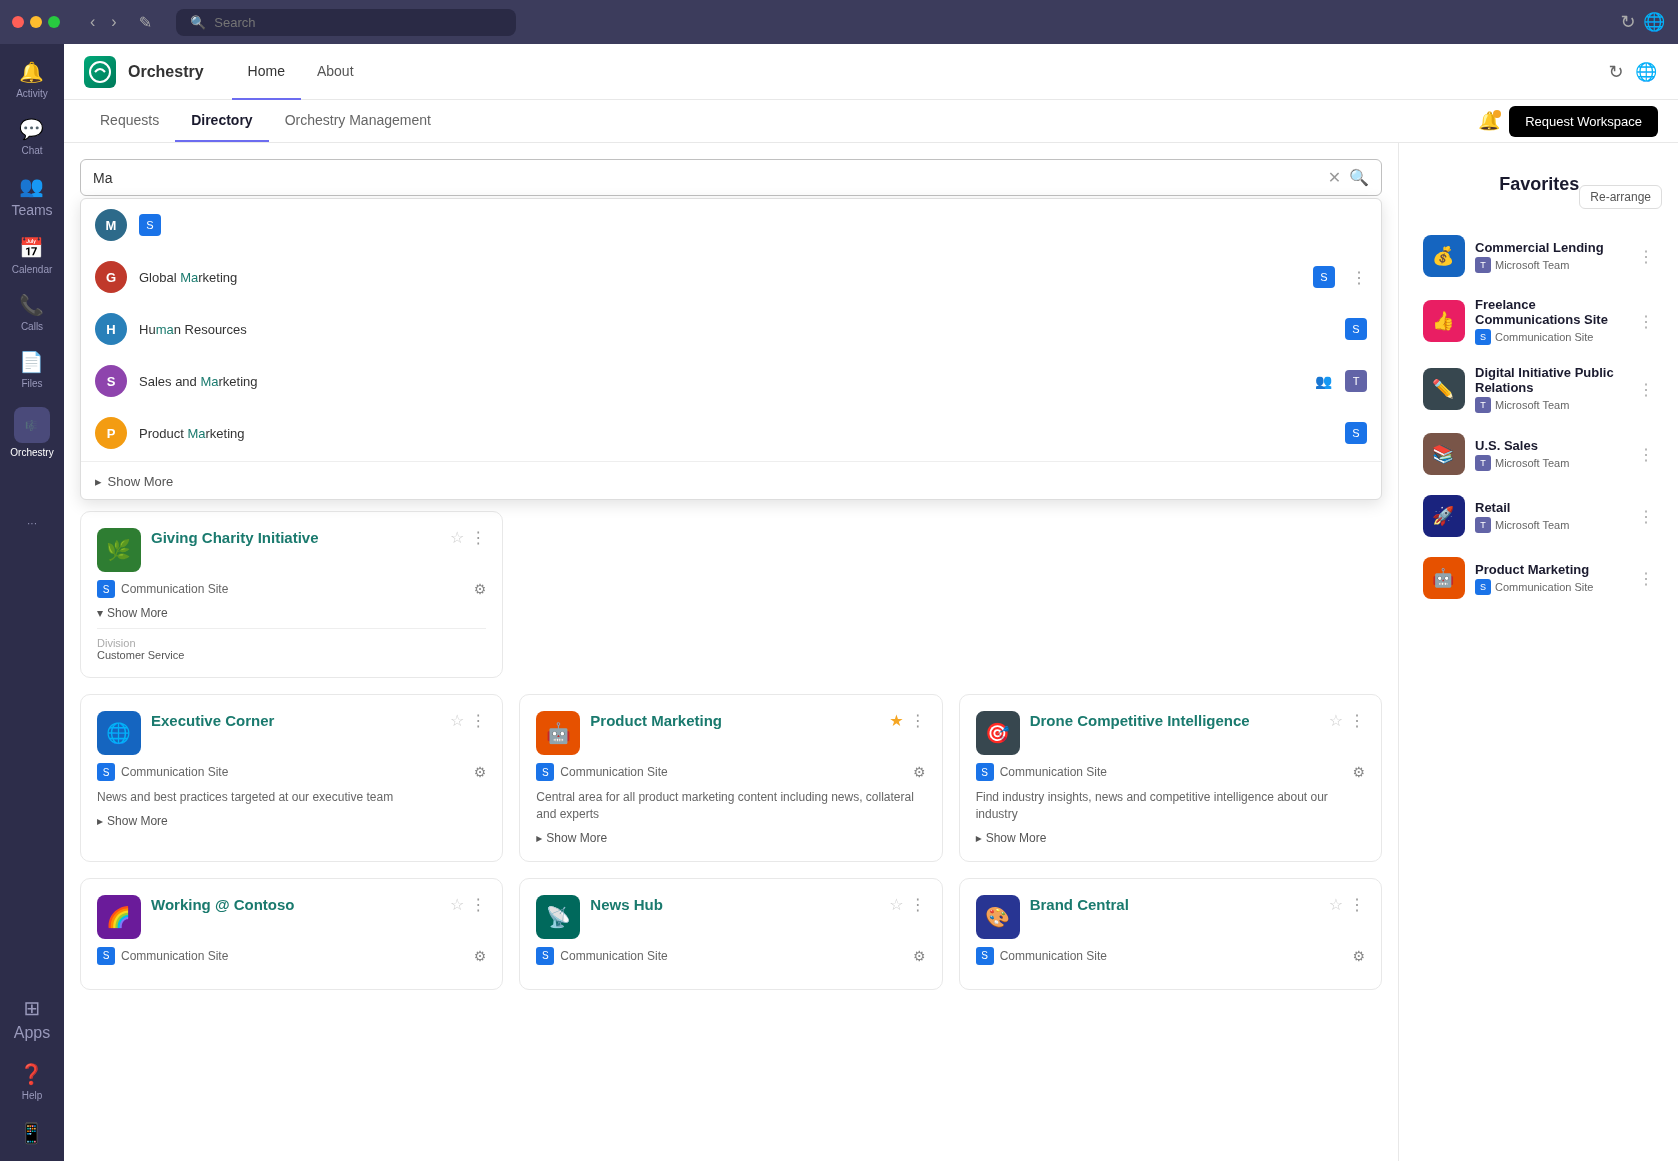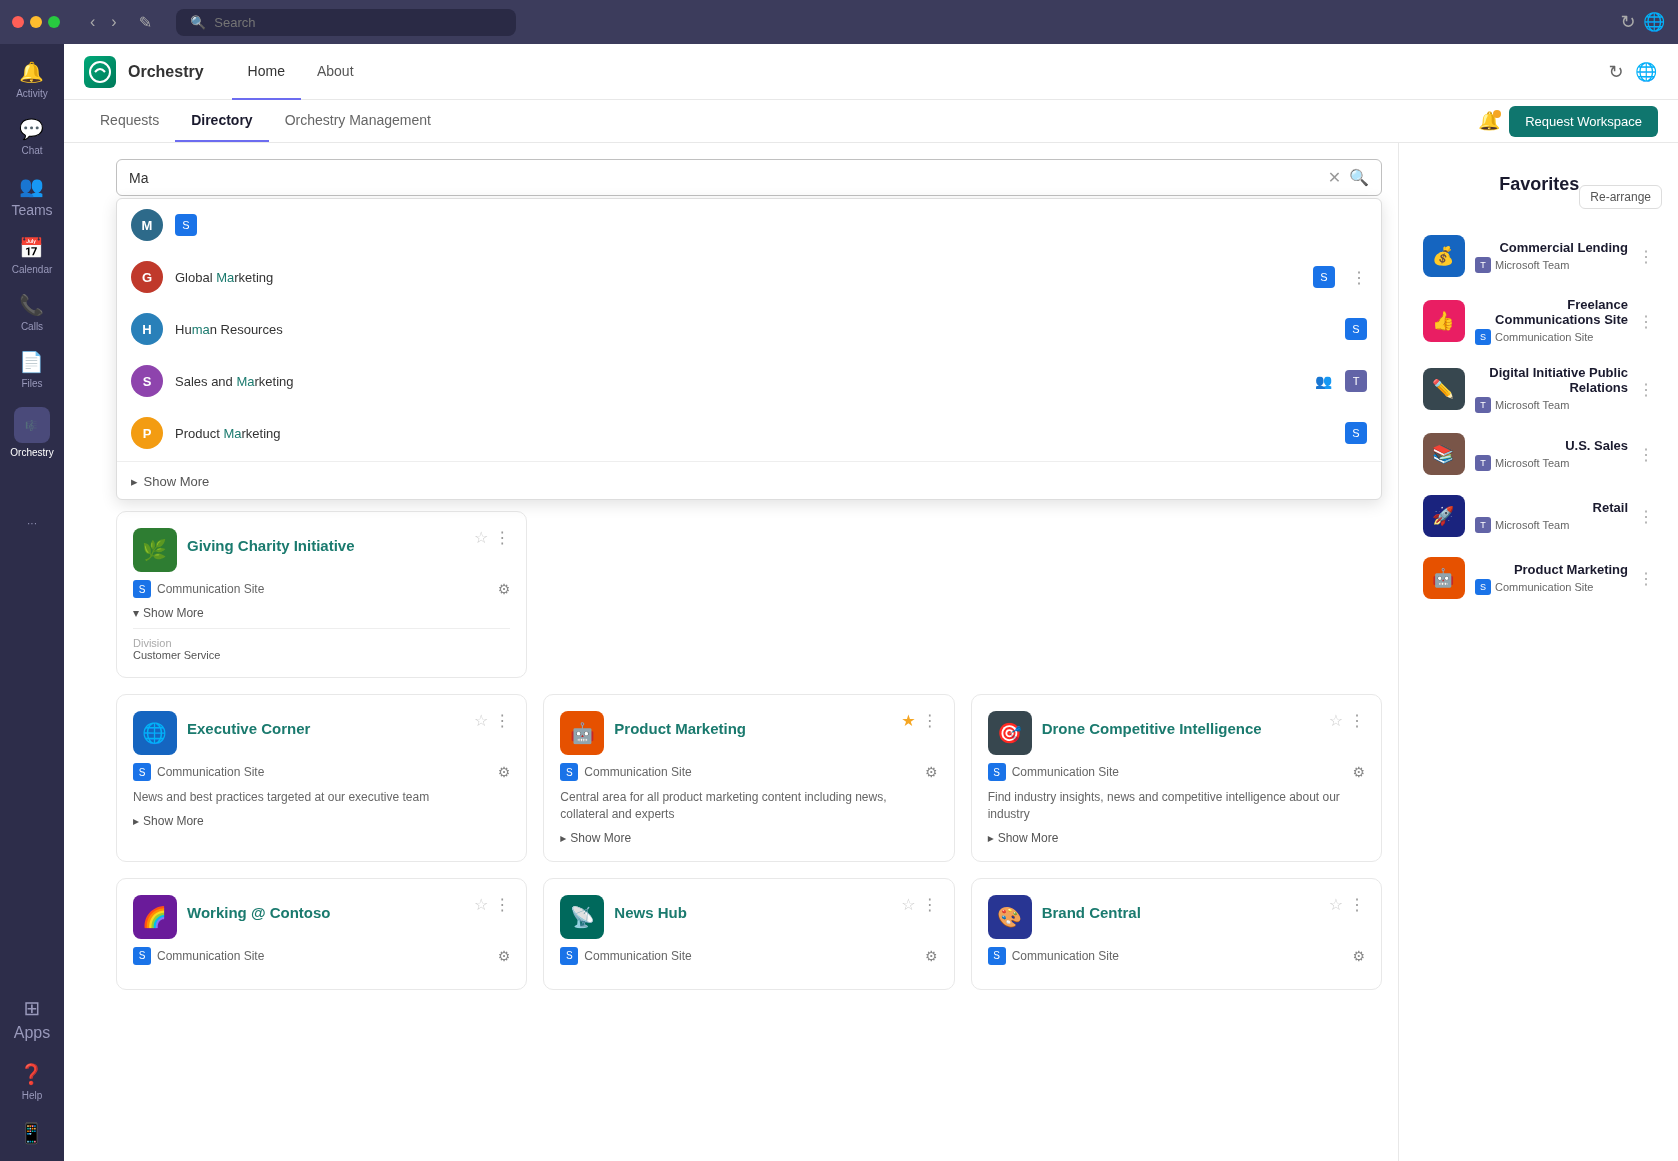--- a/index.html
+++ b/index.html
@@ -39,24 +39,24 @@
     .header-right { margin-left: auto; display: flex; align-items: center; gap: 12px; }
     .header-icon { color: #666; font-size: 18px; cursor: pointer; }
 
     
     .tabs { display: flex; border-bottom: 1px solid #e8e8e8; padding: 0 20px; background: #fff; align-items: center; }
     .tab { padding: 12px 16px; font-size: 14px; color: #666; cursor: pointer; border-bottom: 2px solid transparent; }
     .tab.active { color: #1a1a2e; font-weight: 600; border-bottom: 2px solid #6c6cf0; }
     .tabs-right { margin-left: auto; display: flex; align-items: center; gap: 8px; }
     .notification-btn { background: none; border: none; cursor: pointer; color: #555; font-size: 18px; position: relative; }
     .notif-dot { position: absolute; top: 0; right: 0; width: 8px; height: 8px; background: #f5a623; border-radius: 50%; }
-    .request-workspace-btn { background: #0f766e; color: white; border: none; border-radius: 6px; padding: 8px 16px; font-size: 13px; font-weight: 500; cursor: pointer; }
-
-    
-    .content { display: flex; flex: 1; overflow: hidden; padding-left: 36px; }
+    .request-workspace-btn { background: #000000; color: white; border: none; border-radius: 6px; padding: 8px 16px; font-size: 13px; font-weight: 500; cursor: pointer; }
+
+    
+    .content { display: flex; flex: 1; overflow: hidden; }
     .left-panel { flex: 1; overflow-y: auto; padding: 16px; position: relative; }
     .right-panel { width: 280px; background: #fff; border-left: 1px solid #e8e8e8; overflow-y: auto; padding: 16px; }
 
     
     .search-container { position: relative; margin-bottom: 16px; }
     .search-input-wrapper { display: flex; align-items: center; background: #fff; border: 1.5px solid #c0c0c0; border-radius: 6px; padding: 8px 12px; gap: 8px; }
     .search-input-wrapper input { border: none; outline: none; font-size: 14px; color: #333; flex: 1; }
     .search-clear { color: #999; cursor: pointer; font-size: 16px; }
     .search-icon-btn { color: #555; font-size: 16px; }
 
@@ -80,21 +80,21 @@
     .view-btn { background: #fff; border: 1px solid #ddd; padding: 6px 10px; cursor: pointer; color: #555; }
     .view-btn.active { background: #f0f0f0; }
     .view-btn:first-child { border-radius: 6px 0 0 6px; }
     .view-btn:last-child { border-radius: 0 6px 6px 0; }
 
     
     .cards-grid { display: grid; grid-template-columns: repeat(3, 1fr); gap: 16px; }
     .card { background: #fff; border: 1px solid #e8e8e8; border-radius: 10px; padding: 16px; cursor: pointer; }
     .card-header { display: flex; align-items: flex-start; gap: 10px; margin-bottom: 8px; }
     .card-avatar { width: 44px; height: 44px; border-radius: 8px; display: flex; align-items: center; justify-content: center; font-size: 20px; flex-shrink: 0; }
-    .card-title { font-size: 15px; font-weight: 600; color: #1a7a6e; flex: 1; line-height: 1.3; margin-top: 8px; }
+    .card-title { font-size: 15px; font-weight: 600; color: #1a7a6e; flex: 1; line-height: 1.3; }
     .card-actions { display: flex; align-items: center; gap: 6px; flex-shrink: 0; }
     .star-btn { background: none; border: none; cursor: pointer; color: #ccc; font-size: 16px; }
     .star-btn.active { color: #f5a623; }
     .more-btn { background: none; border: none; cursor: pointer; color: #999; font-size: 16px; }
     .card-type { display: flex; align-items: center; gap: 6px; font-size: 12px; color: #666; margin-bottom: 8px; }
     .card-type-icon { width: 18px; height: 18px; border-radius: 3px; display: flex; align-items: center; justify-content: center; font-size: 10px; color: white; }
     .type-sharepoint { background: #1a73e8; }
     .type-teams { background: #6264a7; }
     .card-manage { color: #888; font-size: 14px; }
     .card-desc { font-size: 12px; color: #666; line-height: 1.4; margin-bottom: 8px; }
@@ -103,21 +103,21 @@
     .card-meta-label { font-size: 11px; color: #aaa; }
     .card-meta-value { font-size: 11px; color: #555; font-weight: 500; }
 
     
     .favorites-header { display: flex; align-items: center; justify-content: flex-end; margin-bottom: 16px; }
     .favorites-title { font-size: 18px; font-weight: 700; color: #1a1a2e; }
     .rearrange-btn { background: none; border: 1px solid #ddd; border-radius: 6px; padding: 4px 10px; font-size: 12px; color: #555; cursor: pointer; margin-top: 26px; }
     .favorite-item { display: flex; align-items: center; gap: 10px; padding: 10px 8px; border-radius: 8px; cursor: pointer; }
     .fav-avatar { width: 42px; height: 42px; border-radius: 8px; display: flex; align-items: center; justify-content: center; font-size: 18px; flex-shrink: 0; }
     .fav-info { flex: 1; }
-    .fav-name { font-size: 13px; font-weight: 600; color: #1a1a2e; margin-bottom: 2px; text-align: right; }
+    .fav-name { font-size: 13px; font-weight: 600; color: #1a1a2e; margin-bottom: 2px; }
     .fav-type { display: flex; align-items: center; gap: 4px; font-size: 11px; color: #666; }
     .fav-more { color: #aaa; font-size: 16px; cursor: pointer; }
 
     
     ::-webkit-scrollbar { width: 6px; }
     ::-webkit-scrollbar-track { background: #f1f1f1; }
     ::-webkit-scrollbar-thumb { background: #ccc; border-radius: 3px; }
   </style>
 </head>
 <body>

